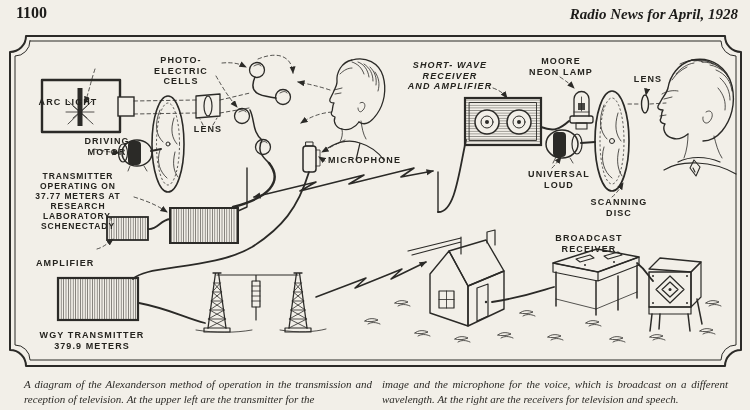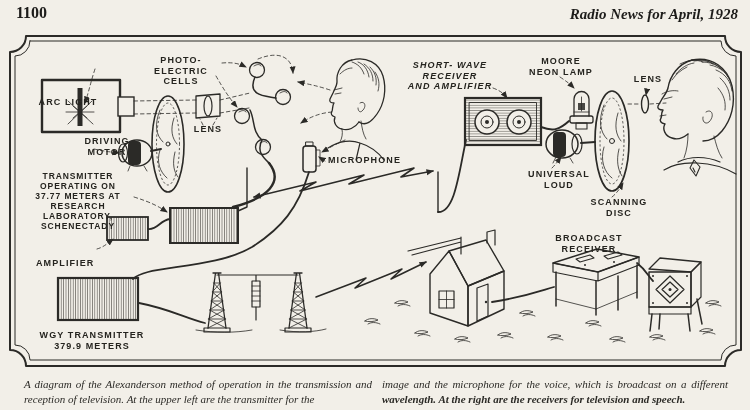--- a/index.html
+++ b/index.html
@@ -7,21 +7,21 @@
         font-family:"Liberation Sans",sans-serif;border-radius:18px;}
   .hdr-num{position:absolute;left:16px;top:4px;font:600 16px "Liberation Serif",serif;color:#1d1c1a;}
   .hdr-journal{position:absolute;right:12px;top:6px;font:italic 600 15px "Liberation Serif",serif;color:#1d1c1a;}
   .lbl{position:absolute;font-family:"Liberation Sans",sans-serif;font-weight:700;
        font-size:9px;line-height:1.18;letter-spacing:1.1px;color:#25241f;
        white-space:pre-line;text-align:center;}
   .lbl.left{text-align:left;}
   .lbl.sm{font-size:8.5px;letter-spacing:0.9px;}
   .caption{position:absolute;top:377px;font:italic 11px/1.32 "Liberation Serif",serif;
            color:#2b2a26;text-align:justify;}
-  .caption .bold{font-weight:700;}
+  .caption .bold{font-weight:400;}
   #art{position:absolute;left:0;top:0;}
   .s{stroke:#2b2a27;fill:none;stroke-linecap:round;stroke-linejoin:round;}
   .dash{stroke-dasharray:3.5 3;}
   .dot{stroke-dasharray:1.4 3;}
   .thin{stroke-width:0.8;}
 </style>
 </head>
 <body>
 
 <div class="page">

